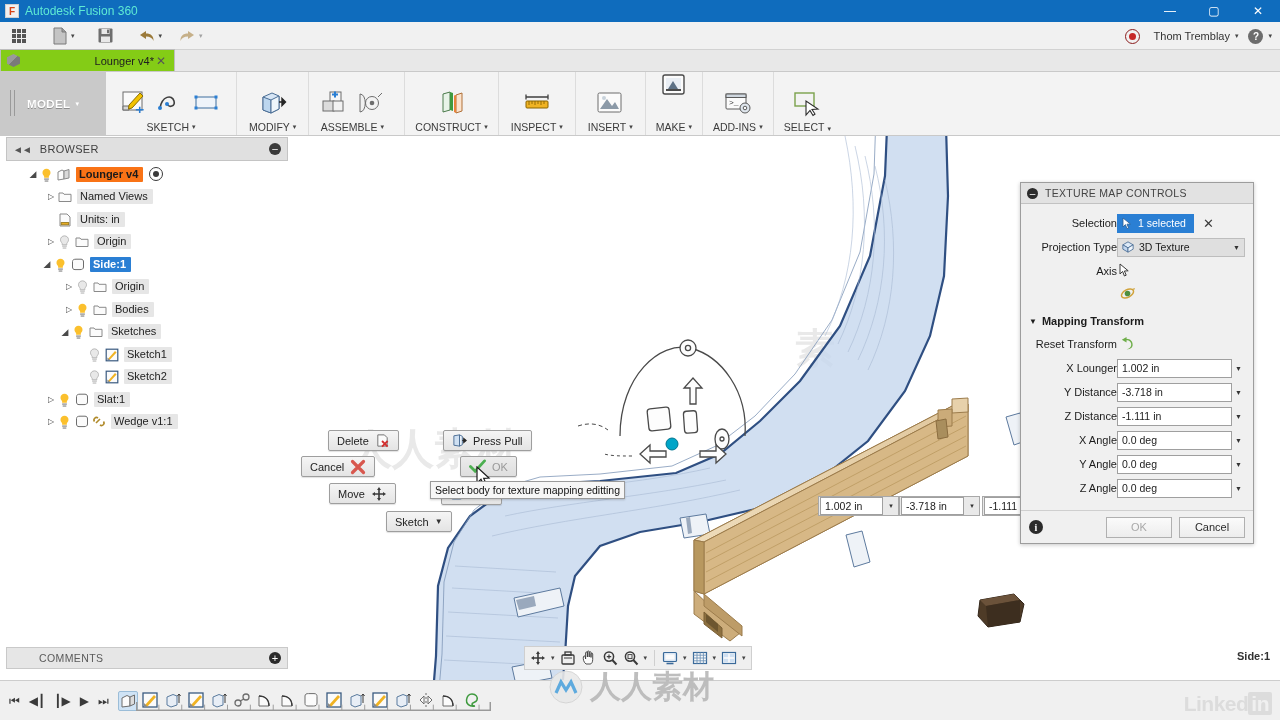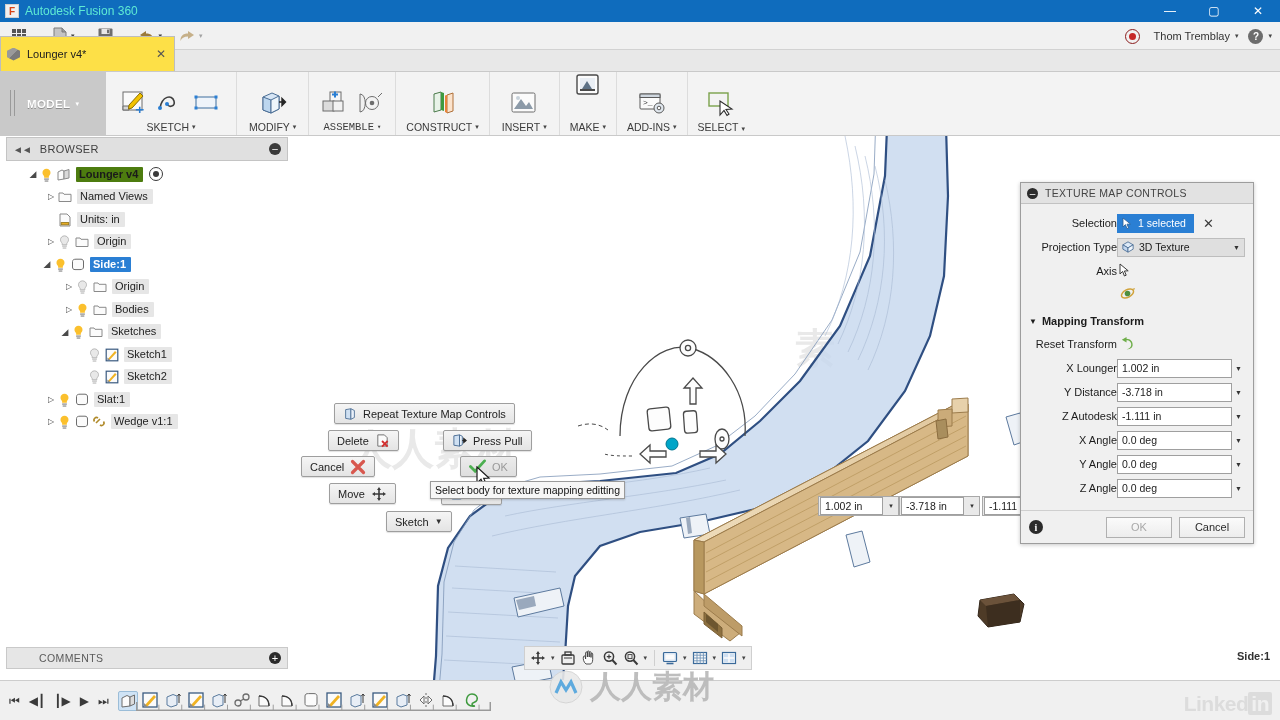--- a/index.html
+++ b/index.html
@@ -47,22 +47,22 @@
   .rec-dot i { width:7px; height:7px; border-radius:50%; background:#c62828; display:block; }
   .help-circle { width:15px;height:15px;border-radius:50%;background:#6d6d6d;color:#fff;
                  font-size:10px;display:flex;align-items:center;justify-content:center;
                  font-weight:bold; margin-left:10px;}
 
   
   .tabstrip {
     position:absolute; left:0; top:50px; width:1280px; height:22px;
     background:#e8e8e8; border-bottom:1px solid #c9c9c9; display:flex; align-items:flex-end;
   }
-  .doctab { height:22px; background:#fde047; border:1px solid #bdbdbd; border-bottom:none;
-            display:flex; align-items:center; padding:17px 6px; min-width:175px; }
+  .doctab { height:22px; background:#84cc16; border:1px solid #bdbdbd; border-bottom:none;
+            display:flex; align-items:center; padding:4px 6px; min-width:175px;text-align:right; }
   .doctab .cube { width:13px;height:13px;margin-right:7px;
       background:linear-gradient(135deg,#9a9a9a 0%,#9a9a9a 48%,#7a7a7a 48%,#7a7a7a 100%);
       clip-path: polygon(50% 0,100% 25%,100% 75%,50% 100%,0 75%,0 25%); }
   .doctab .lbl { flex:1; font-size:11px; }
   .doctab .x { color:#555; font-size:12px; padding:0 2px; }
 
   
   .ribbon {
     position:absolute; left:0; top:72px; width:1280px; height:64px;
     background:#f3f3f3; border-bottom:1px solid #c9c9c9;
@@ -95,21 +95,21 @@
                     line-height:8px; }
   .tree { position:absolute; left:6px; top:163px; width:282px; }
   .trow { height:22.5px; display:flex; align-items:center; font-size:11px; color:#222; }
   .trow .arrow { width:14px; text-align:center; color:#4a4a4a; font-size:8px; flex:0 0 14px; }
   .trow .arrow.open { font-size:9px; }
   .bulb { width:13px;height:13px;flex:0 0 13px; margin-right:4px; position:relative; }
   .bulb.on  svg { fill:#fbc02d; }
   .bulb.off svg { fill:#e8e8e8; }
   .tfolder { width:14px;height:13px;flex:0 0 14px;margin-right:5px; }
   .tlabel { padding:1px 5px 2px 3px; border-radius:1px; background:#e6e6e6; }
-  .trow.root .tlabel { background:#4d7c0f; color:#1a1a1a; font-weight:bold; }
+  .trow.root .tlabel { background:#f97316; color:#1a1a1a; font-weight:bold; }
   .trow.sel  .tlabel { background:#2a7fd4; color:#fff; font-weight:bold; }
   .dot-target { width:14px;height:14px;border:1.5px solid #3a3a3a;border-radius:50%;
                 margin-left:6px; display:flex;align-items:center;justify-content:center; }
   .dot-target i { width:6px;height:6px;border-radius:50%;background:#3a3a3a;display:block; }
 
   
   .comments {
     position:absolute; left:6px; top:647px; width:282px; height:22px;
     background:#e6e6e6; border:1px solid #c9c9c9; display:flex; align-items:center;
     padding:0 6px;
@@ -337,21 +337,21 @@
             <path d="M21 14 L27 14 M24 10.5 L27.5 14 L24 17.5z" stroke="#262626" fill="#262626" stroke-width="1.4"></path>
           </svg>
         </div>
       </div>
       <div style="display:flex;align-items:center;">
         <span class="glabel">MODIFY</span>
         <span class="caret">▾</span>
       </div>
     </div>
 
-    <div class="rgroup" style="padding-left:10px;padding-right:10px;font-family:Liberation Mono, monospace;">
+    <div class="rgroup" style="padding-left:10px;padding-right:19px;">
       <div class="icons">
         <div class="ricon">
           <svg width="30" height="30" viewBox="0 0 30 30">
             <rect x="11" y="4" width="11" height="10" fill="#f7f7f7" stroke="#6d6d6d"></rect>
             <rect x="4" y="13" width="11" height="10" fill="#dcdcdc" stroke="#6d6d6d"></rect>
             <rect x="14" y="13" width="10" height="10" fill="#f2f2f2" stroke="#6d6d6d"></rect>
             <path d="M16 3.5v6 M13 6.5h6" stroke="#2b7fd4" stroke-width="2"></path>
           </svg>
         </div>
         <div class="ricon">
@@ -379,20 +379,37 @@
             <path d="M17 7.5 L19 7 L19 25 L17 24z" fill="#e8833a"></path>
           </svg>
         </div>
       </div>
       <div style="display:flex;align-items:center;">
         <span class="glabel">CONSTRUCT</span>
         <span class="caret">▾</span>
       </div>
     </div>
 
+    <div class="rgroup" style="padding-left:12px;padding-right:12px;">
+      <div class="icons">
+        <div class="ricon">
+          <svg width="30" height="30" viewBox="0 0 30 30">
+            <path d="M4 9h22 M4 6.5v5 M26 6.5v5" stroke="#3f3f3f" stroke-width="1.3" fill="none"></path>
+            <rect x="4" y="13" width="22" height="7" rx="1" fill="#f0b323" stroke="#8a6500"></rect>
+            <g stroke="#8a6500" stroke-width=".9">
+              <path d="M7 13v4 M10 13v3 M13 13v4 M16 13v3 M19 13v4 M22 13v3"></path>
+            </g>
+          </svg>
+        </div>
+      </div>
+      <div style="display:flex;align-items:center;">
+        <span class="glabel">INSPECT</span>
+        <span class="caret">▾</span>
+      </div>
+    </div>
 
     <div class="rgroup" style="padding-left:12px;padding-right:12px;">
       <div class="icons">
         <div class="ricon">
           <svg width="30" height="30" viewBox="0 0 30 30">
             <rect x="3" y="5" width="23" height="19" rx="1.5" fill="#fbfbfb" stroke="#6d6d6d"></rect>
             <path d="M5 21 L12 11 L17 18 L20 14 L24 21z" fill="#8c9aa8"></path>
             <circle cx="9" cy="10" r="2" fill="#c8d2db"></circle>
           </svg>
         </div>
@@ -556,27 +573,20 @@
       <svg width="82" height="82" viewBox="0 0 82 82">
         <path d="M12 24 L41 10 L70 24 L41 38z" fill="#fbfbfb" stroke="#cfcfcf"></path>
         <path d="M12 24 L41 38 L41 70 L12 56z" fill="#f3f3f3" stroke="#cfcfcf"></path>
         <path d="M41 38 L70 24 L70 56 L41 70z" fill="#eaeaea" stroke="#cfcfcf"></path>
         <circle cx="41" cy="19" r="3" fill="none" stroke="#c2c2c2"></circle>
         <text x="19" y="48" font-size="9" fill="#a6a6a6" font-family="Liberation Sans, sans-serif" transform="rotate(26 19 48)">LEFT</text>
         <text x="47" y="52" font-size="9" fill="#cacaca" font-family="Liberation Sans, sans-serif" transform="rotate(-26 47 52)">FRONT</text>
       </svg>
     </div>
 
-    <div class="mm-btn" style="left:334px; top:267px;">
-      <svg width="14" height="14" viewBox="0 0 16 16">
-        <path d="M3 3 L9 2 L9 14 L3 13z" fill="#cfe0f2" stroke="#4a6d94"></path>
-        <path d="M9 2 L13 4 L13 12 L9 14z" fill="#eaf1f9" stroke="#4a6d94"></path>
-      </svg>
-      <span>Repeat Texture Map Controls</span>
-    </div>
 
     <div class="mm-btn" style="left:328px; top:294px;">
       <span>Delete</span>
       <svg width="15" height="15" viewBox="0 0 16 16">
         <path d="M3 2 L10 2 L13 5 L13 14 L3 14z" fill="#fbfbfb" stroke="#6d6d6d"></path>
         <path d="M7.5 8.5 L13.5 14.5 M13.5 8.5 L7.5 14.5" stroke="#d32f2f" stroke-width="2"></path>
       </svg>
     </div>
 
     <div class="mm-btn" style="left:301px; top:320px;">
@@ -931,21 +941,21 @@
         </span>
       </div>
       <div class="frow">
         <span class="flab">Y Distance</span>
         <span class="txtwrap">
           <span class="txt">-3.718 in</span>
           <span class="spin">▼</span>
         </span>
       </div>
       <div class="frow">
-        <span class="flab">Z Autodesk</span>
+        <span class="flab">Z Distance</span>
         <span class="txtwrap">
           <span class="txt">-1.111 in</span>
           <span class="spin">▼</span>
         </span>
       </div>
       <div class="frow">
         <span class="flab">X Angle</span>
         <span class="txtwrap">
           <span class="txt">0.0 deg</span>
           <span class="spin">▼</span>

